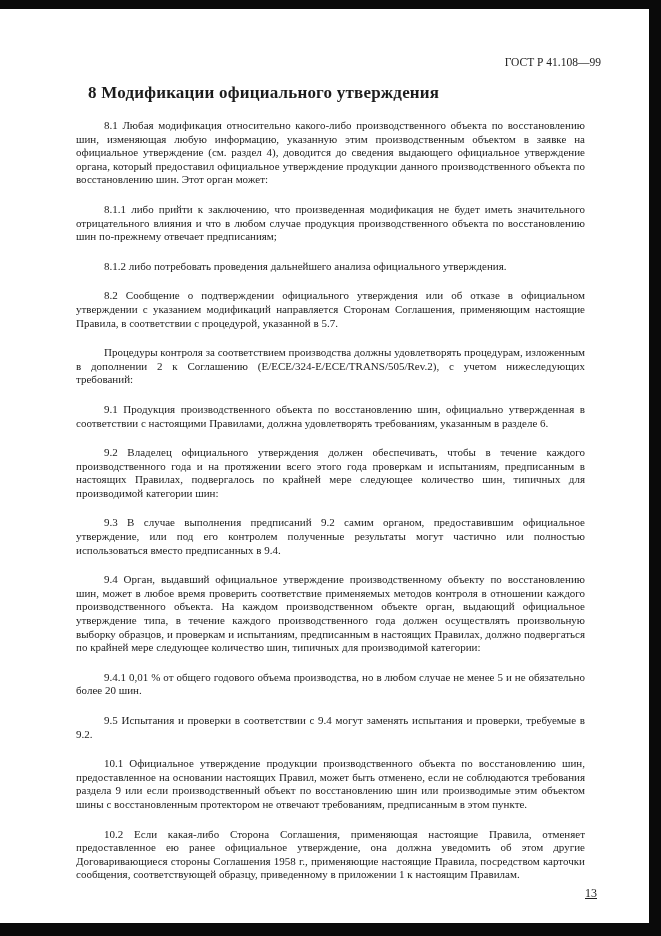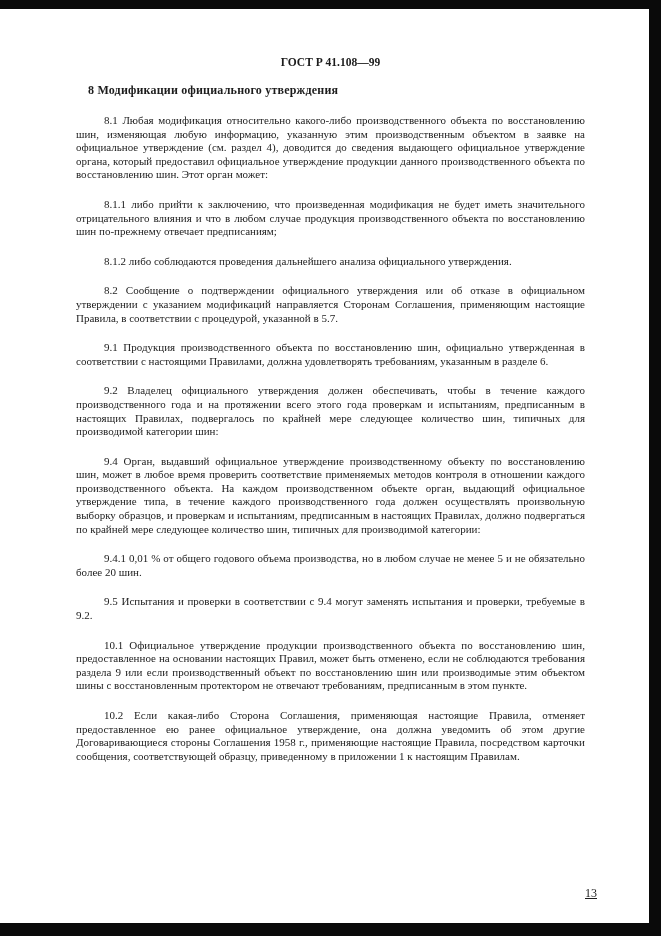--- a/index.html
+++ b/index.html
@@ -18,27 +18,27 @@
   .scan-edge.right  { right: 0; top: 0; width: 12px; height: 936px; }
   .scan-edge.bottom { left: 0; bottom: 0; width: 661px; height: 13px; }
 
   .content {
     position: absolute;
     left: 60px;
     top: 56px;
     width: 541px;
   }
   .doc-header {
-    text-align: center;
-    font-weight: bold;
+    text-align: right;
+    font-weight: normal;
     font-size: 11.5px;
     margin-bottom: 12px;
   }
   h2.section-heading {
-    font-size: 12px;
+    font-size: 17px;
     font-weight: bold;
     margin: 15px 0 12px 0;
     text-indent: 28px;
     letter-spacing: 0.2px;
   }
   p.para {
     margin: 16px;
     font-size: 11px;
     line-height: 13.6px;
     text-align: justify;
@@ -60,27 +60,29 @@
 <div class="scan-edge bottom"></div>
 
 <div class="content">
 
   <div class="doc-header">ГОСТ Р 41.108—99</div>
 
   <section>
     <h2 class="section-heading">8 Модификации официального утверждения</h2>
     <p class="para">8.1 Любая модификация относительно какого-либо производственного объекта по восстановлению шин, изменяющая любую информацию, указанную этим производственным объектом в заявке на официальное утверждение (см. раздел 4), доводится до сведения выдающего официальное утверждение органа, который предоставил официальное утверждение продукции данного производственного объекта по восстановлению шин. Этот орган может:</p>
     <p class="para">8.1.1 либо прийти к заключению, что произведенная модификация не будет иметь значительного отрицательного влияния и что в любом случае продукция производственного объекта по восстановлению шин по-прежнему отвечает предписаниям;</p>
-    <p class="para">8.1.2 либо соблюдаются проведения дальнейшего анализа официального утверждения.</p>
+    <p class="para">8.1.2 либо потребовать проведения дальнейшего анализа официального утверждения.</p>
     <p class="para">8.2 Сообщение о подтверждении официального утверждения или об отказе в официальном утверждении с указанием модификаций направляется Сторонам Соглашения, применяющим настоящие Правила, в соответствии с процедурой, указанной в 5.7.</p>
   </section>
 
   <section>
+    <p class="para">Процедуры контроля за соответствием производства должны удовлетворять процедурам, изложенным в дополнении 2 к Соглашению (Е/ЕСЕ/324-Е/ЕСЕ/TRANS/505/Rev.2), с учетом нижеследующих требований:</p>
     <p class="para">9.1 Продукция производственного объекта по восстановлению шин, официально утвержденная в соответствии с настоящими Правилами, должна удовлетворять требованиям, указанным в разделе 6.</p>
     <p class="para">9.2 Владелец официального утверждения должен обеспечивать, чтобы в течение каждого производственного года и на протяжении всего этого года проверкам и испытаниям, предписанным в настоящих Правилах, подвергалось по крайней мере следующее количество шин, типичных для производимой категории шин:</p>
+    <p class="para">9.3 В случае выполнения предписаний 9.2 самим органом, предоставившим официальное утверждение, или под его контролем полученные результаты могут частично или полностью использоваться вместо предписанных в 9.4.</p>
     <p class="para">9.4 Орган, выдавший официальное утверждение производственному объекту по восстановлению шин, может в любое время проверить соответствие применяемых методов контроля в отношении каждого производственного объекта. На каждом производственном объекте орган, выдающий официальное утверждение типа, в течение каждого производственного года должен осуществлять произвольную выборку образцов, и проверкам и испытаниям, предписанным в настоящих Правилах, должно подвергаться по крайней мере следующее количество шин, типичных для производимой категории:</p>
     <p class="para">9.4.1 0,01 % от общего годового объема производства, но в любом случае не менее 5 и не обязательно более 20 шин.</p>
     <p class="para">9.5 Испытания и проверки в соответствии с 9.4 могут заменять испытания и проверки, требуемые в 9.2.</p>
   </section>
 
   <section>
     <p class="para">10.1 Официальное утверждение продукции производственного объекта по восстановлению шин, предоставленное на основании настоящих Правил, может быть отменено, если не соблюдаются требования раздела 9 или если производственный объект по восстановлению шин или производимые этим объектом шины с восстановленным протектором не отвечают требованиям, предписанным в этом пункте.</p>
     <p class="para">10.2 Если какая-либо Сторона Соглашения, применяющая настоящие Правила, отменяет предоставленное ею ранее официальное утверждение, она должна уведомить об этом другие Договаривающиеся стороны Соглашения 1958 г., применяющие настоящие Правила, посредством карточки сообщения, соответствующей образцу, приведенному в приложении 1 к настоящим Правилам.</p>
   </section>
 

